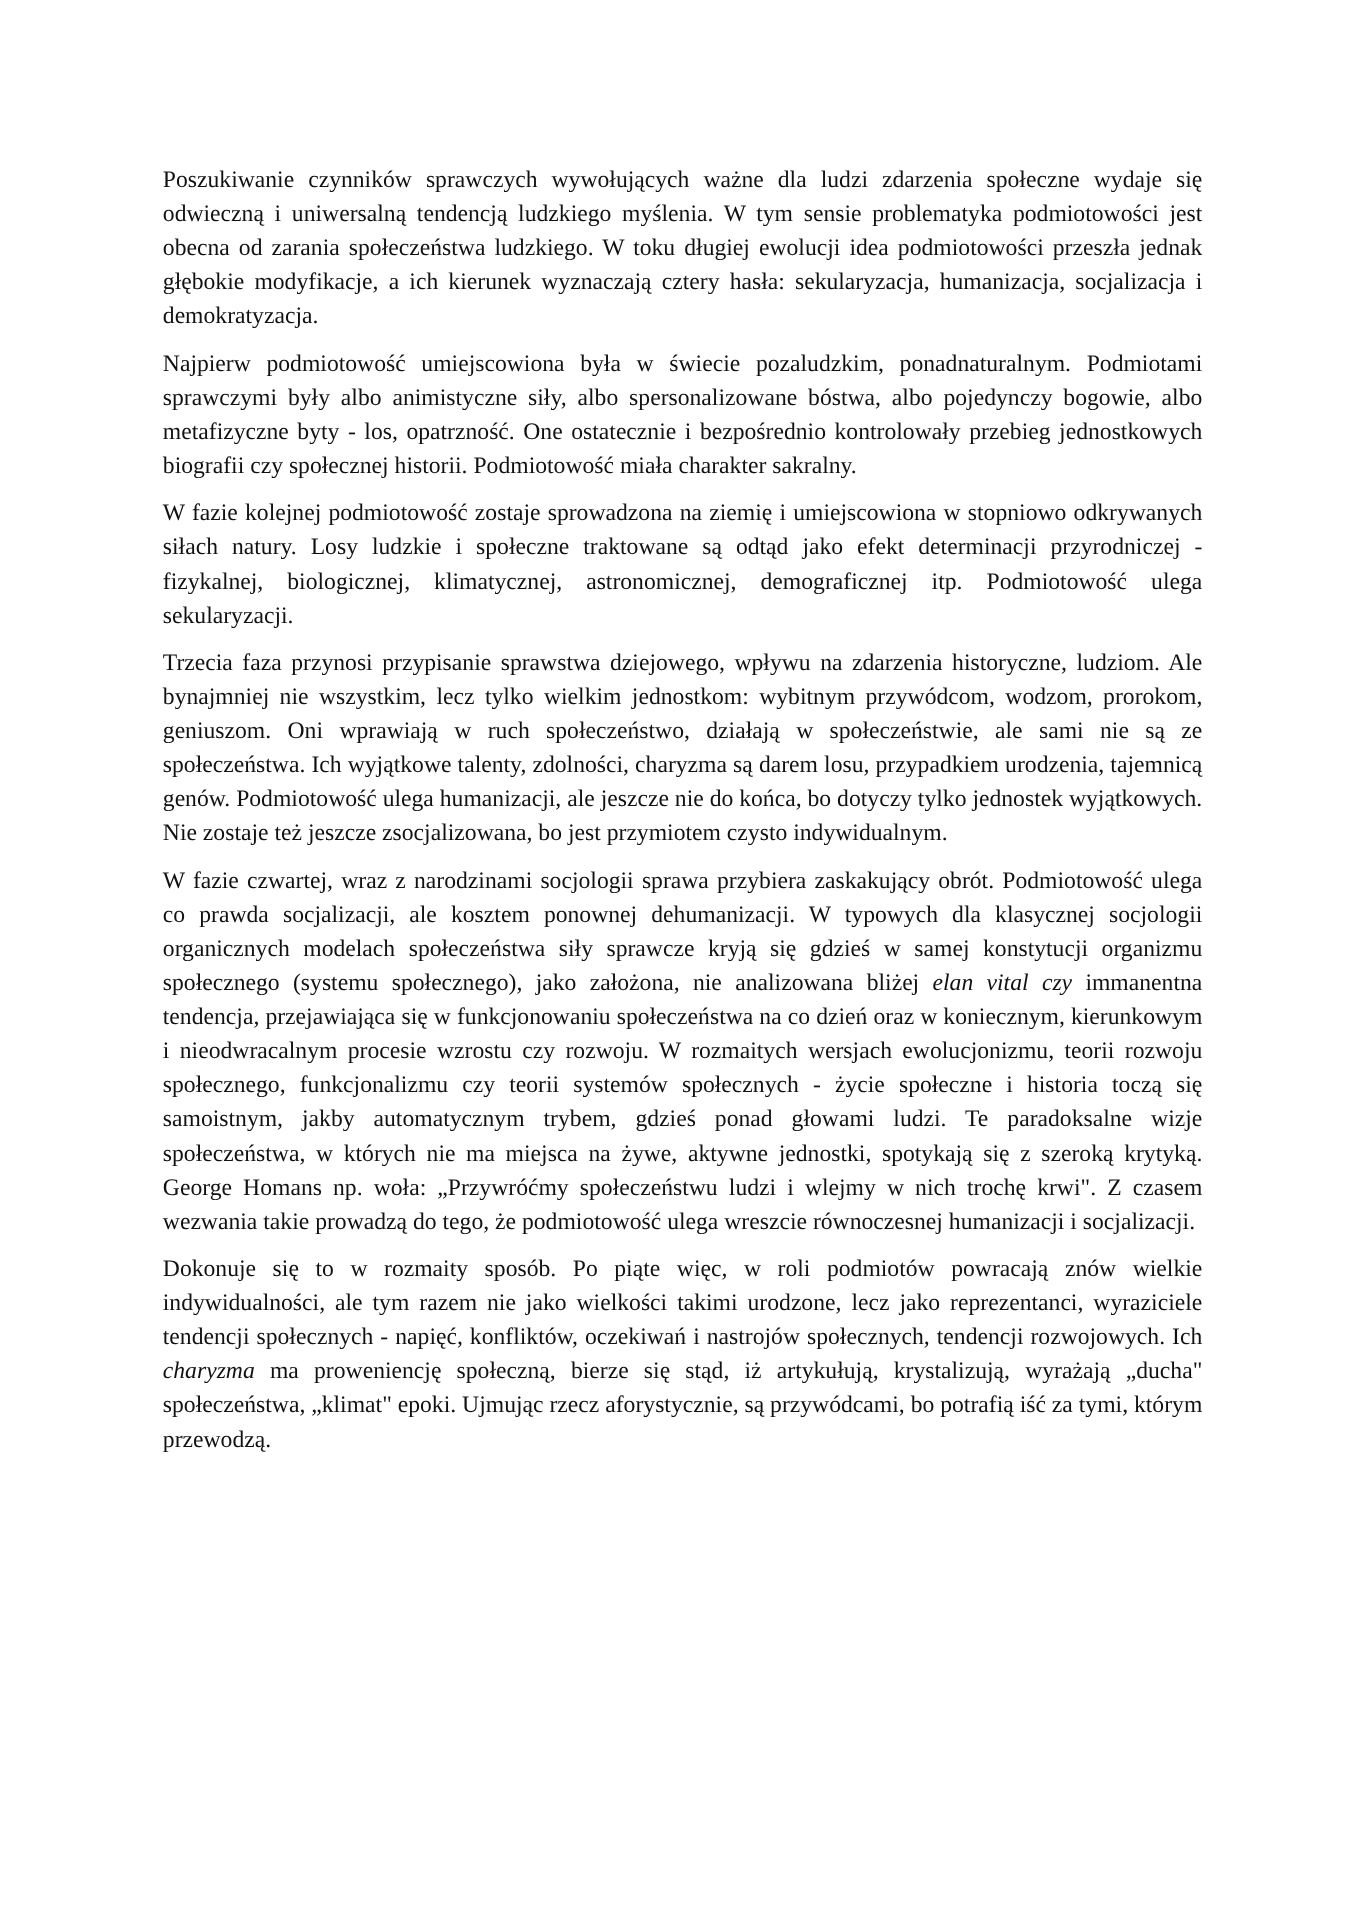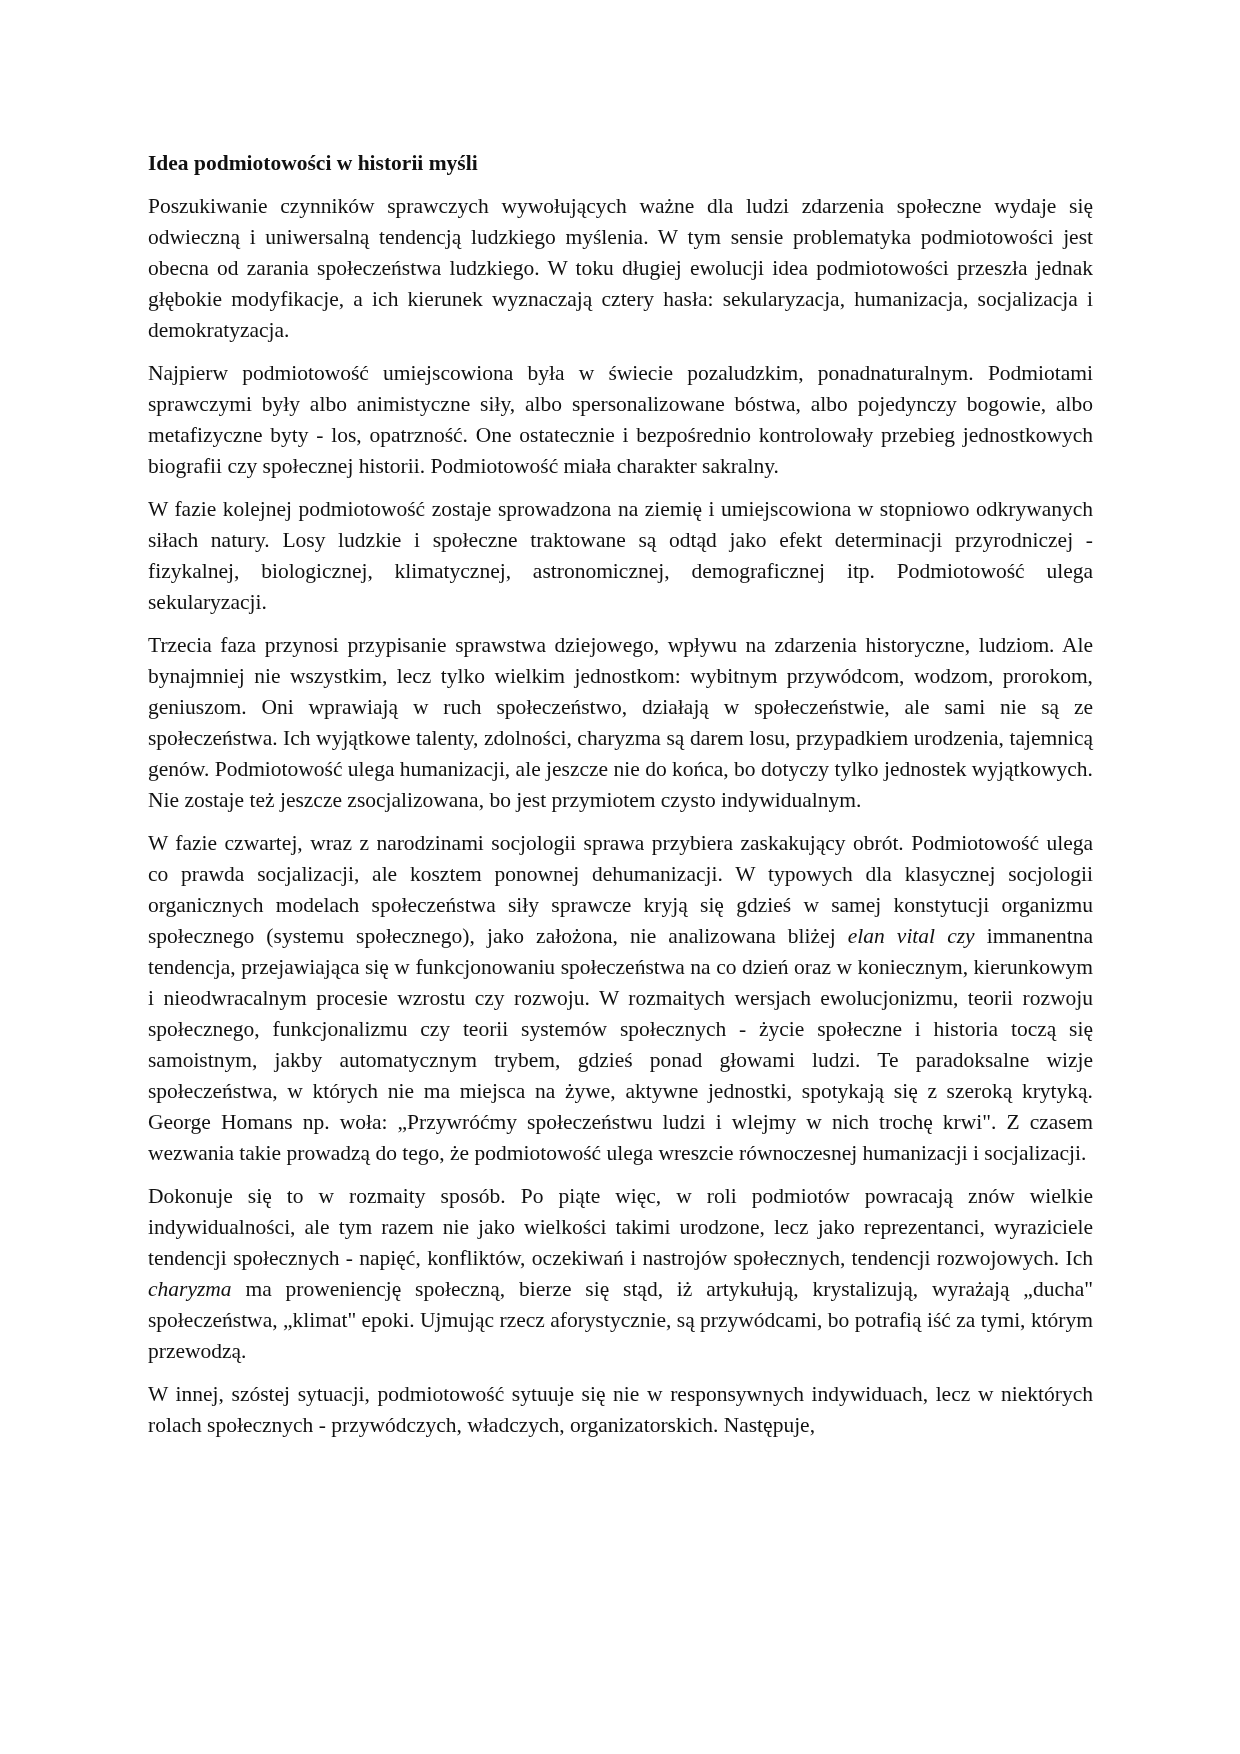--- a/index.html
+++ b/index.html
@@ -22,22 +22,20 @@
     .para {
       text-align: justify;
       margin: 0 0 12px 0;
     }
     .em { font-style: italic; font-weight: normal; }
   </style>
 </head>
 <body>
 
 <div class="page">
-  <div class="title">Idea podmiotowości w historii myśli</div>
 
   <p class="para">Poszukiwanie czynników sprawczych wywołujących ważne dla ludzi zdarzenia społeczne wydaje się odwieczną i uniwersalną tendencją ludzkiego myślenia. W tym sensie problematyka podmiotowości jest obecna od zarania społeczeństwa ludzkiego. W toku długiej ewolucji idea podmiotowości przeszła jednak głębokie modyfikacje, a ich kierunek wyznaczają cztery hasła: sekularyzacja, humanizacja, socjalizacja i demokratyzacja.</p>
   <p class="para">Najpierw podmiotowość umiejscowiona była w świecie pozaludzkim, ponadnaturalnym. Podmiotami sprawczymi były albo animistyczne siły, albo spersonalizowane bóstwa, albo pojedynczy bogowie, albo metafizyczne byty - los, opatrzność. One ostatecznie i bezpośrednio kontrolowały przebieg jednostkowych biografii czy społecznej historii. Podmiotowość miała charakter sakralny.</p>
   <p class="para">W fazie kolejnej podmiotowość zostaje sprowadzona na ziemię i umiejscowiona w stopniowo odkrywanych siłach natury. Losy ludzkie i społeczne traktowane są odtąd jako efekt determinacji przyrodniczej - fizykalnej, biologicznej, klimatycznej, astronomicznej, demograficznej itp. Podmiotowość ulega sekularyzacji.</p>
   <p class="para">Trzecia faza przynosi przypisanie sprawstwa dziejowego, wpływu na zdarzenia historyczne, ludziom. Ale bynajmniej nie wszystkim, lecz tylko wielkim jednostkom: wybitnym przywódcom, wodzom, prorokom, geniuszom. Oni wprawiają w ruch społeczeństwo, działają w społeczeństwie, ale sami nie są ze społeczeństwa. Ich wyjątkowe talenty, zdolności, charyzma są darem losu, przypadkiem urodzenia, tajemnicą genów. Podmiotowość ulega humanizacji, ale jeszcze nie do końca, bo dotyczy tylko jednostek wyjątkowych. Nie zostaje też jeszcze zsocjalizowana, bo jest przymiotem czysto indywidualnym.</p>
   <p class="para"><span>W fazie czwartej, wraz z narodzinami socjologii sprawa przybiera zaskakujący obrót. Podmiotowość ulega co prawda socjalizacji, ale kosztem ponownej dehumanizacji. W typowych dla klasycznej socjologii organicznych modelach społeczeństwa siły sprawcze kryją się gdzieś w samej konstytucji organizmu społecznego (systemu społecznego), jako założona, nie analizowana bliżej </span><span class="em">elan vital czy</span><span> immanentna tendencja, przejawiająca się w funkcjonowaniu społeczeństwa na co dzień oraz w koniecznym, kierunkowym i nieodwracalnym procesie wzrostu czy rozwoju. W rozmaitych wersjach ewolucjonizmu, teorii rozwoju społecznego, funkcjonalizmu czy teorii systemów społecznych - życie społeczne i historia toczą się samoistnym, jakby automatycznym trybem, gdzieś ponad głowami ludzi. Te paradoksalne wizje społeczeństwa, w których nie ma miejsca na żywe, aktywne jednostki, spotykają się z szeroką krytyką. George Homans np. woła: „Przywróćmy społeczeństwu ludzi i wlejmy w nich trochę krwi". Z czasem wezwania takie prowadzą do tego, że podmiotowość ulega wreszcie równoczesnej humanizacji i socjalizacji.</span></p>
   <p class="para"><span>Dokonuje się to w rozmaity sposób. Po piąte więc, w roli podmiotów powracają znów wielkie indywidualności, ale tym razem nie jako wielkości takimi urodzone, lecz jako reprezentanci, wyraziciele tendencji społecznych - napięć, konfliktów, oczekiwań i nastrojów społecznych, tendencji rozwojowych. Ich </span><span class="em">charyzma</span><span> ma proweniencję społeczną, bierze się stąd, iż artykułują, krystalizują, wyrażają „ducha" społeczeństwa, „klimat" epoki. Ujmując rzecz aforystycznie, są przywódcami, bo potrafią iść za tymi, którym przewodzą.</span></p>
-  <p class="para">W innej, szóstej sytuacji, podmiotowość sytuuje się nie w responsywnych indywiduach, lecz w niektórych rolach społecznych - przywódczych, władczych, organizatorskich. Następuje,</p>
 </div>
 
 </body></html>

